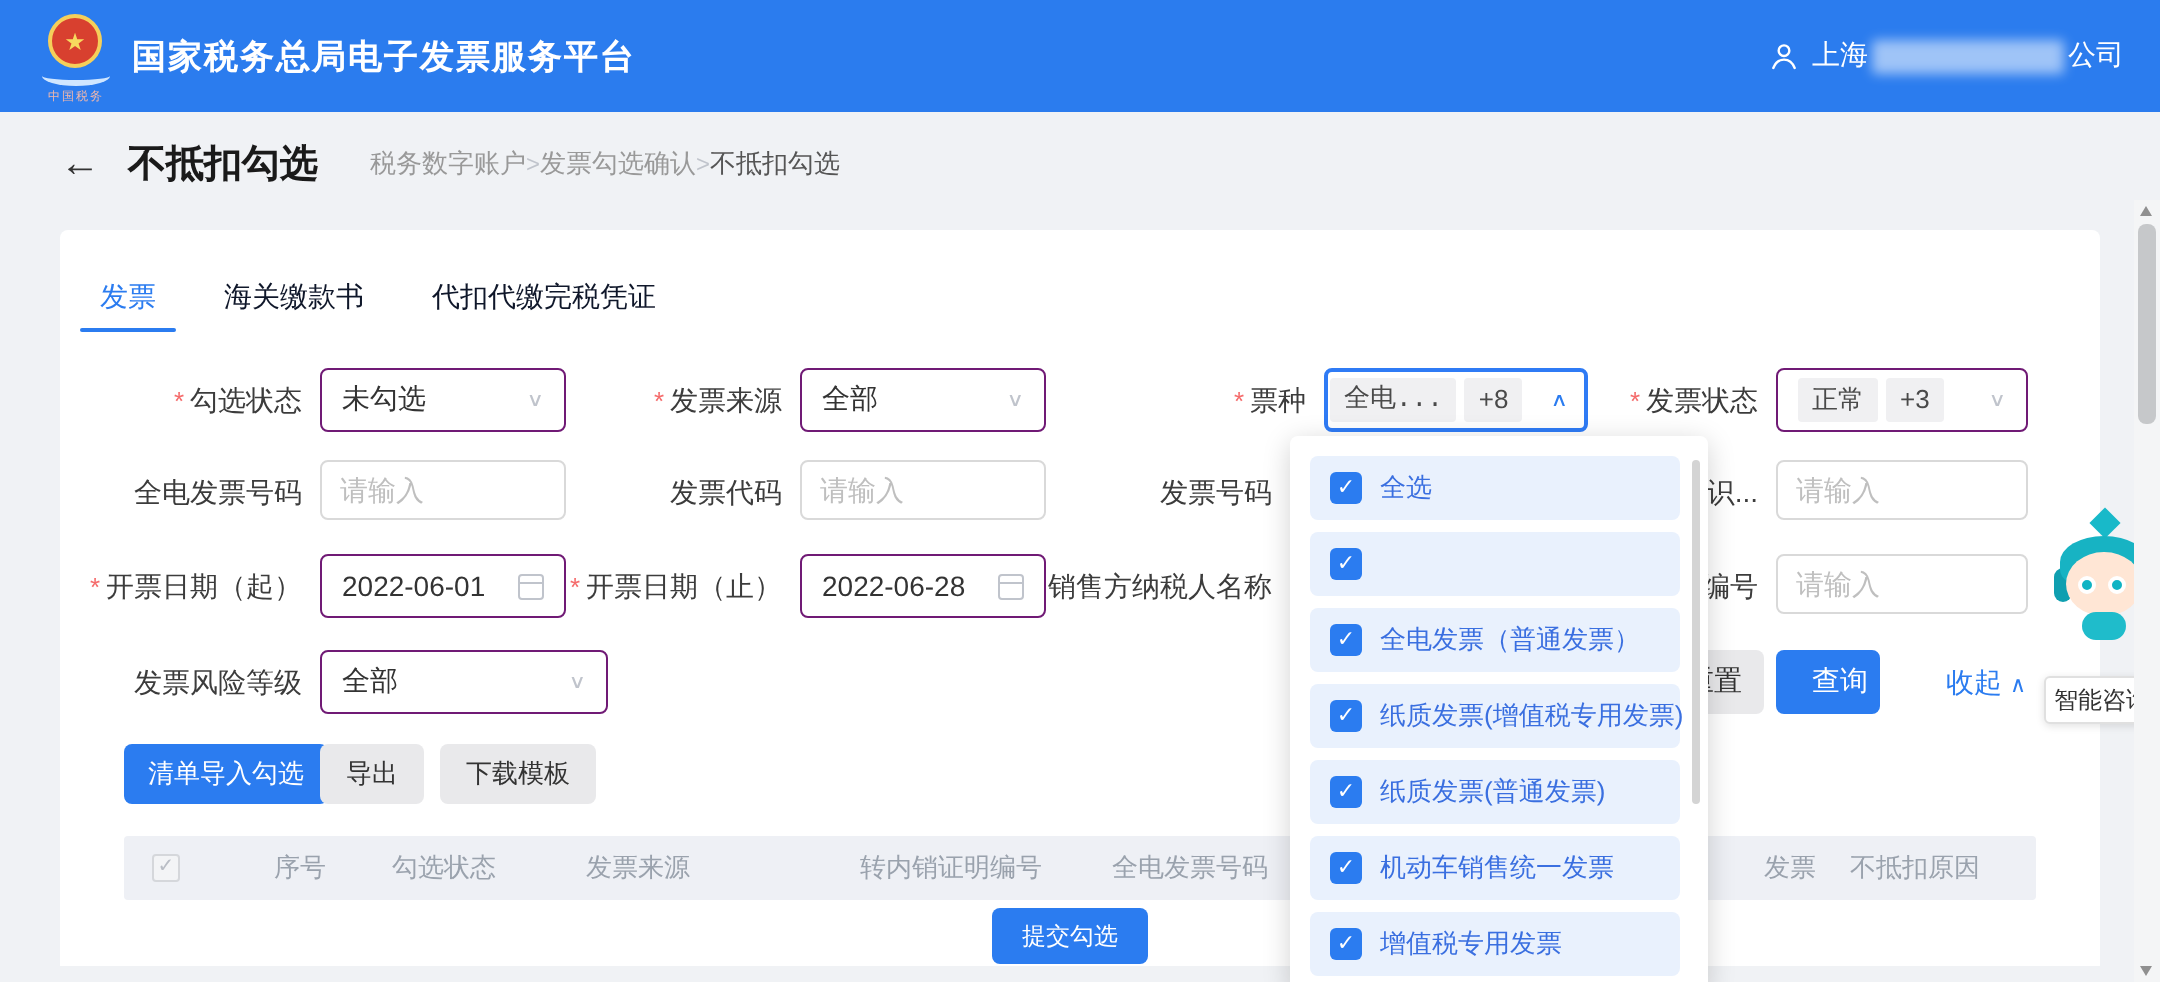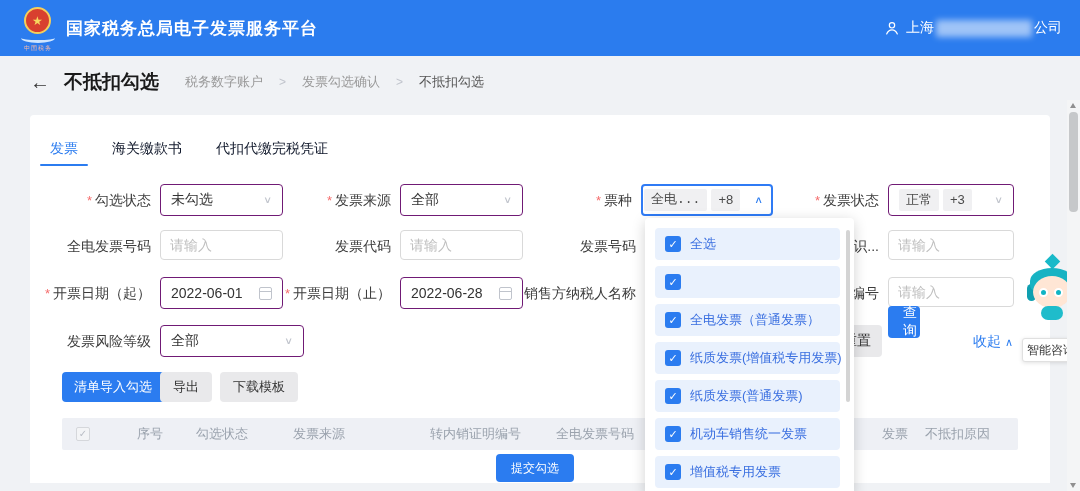--- a/index.html
+++ b/index.html
@@ -15,21 +15,21 @@
   .logo .caption { position:absolute; left:2px; top:39px; width:36px; text-align:center; font-size:6px; color:#f3b8ab; letter-spacing:1px; }
   .app-title { color:#fff; font-size:17px; font-weight:600; margin-left:8px; letter-spacing:1px; }
   .topbar-user { margin-left:auto; margin-right:18px; display:flex; align-items:center; color:#fff; font-size:14px; }
   .topbar-user svg { margin-right:6px; }
   .blurbox { display:inline-block; width:96px; height:17px; margin:0 2px; background:rgba(255,255,255,0.55); border-radius:2px; filter:blur(3px); }
 
   
   .pagehead { position:absolute; left:0; top:56px; width:1080px; height:52px; display:flex; align-items:center; padding-left:30px; }
   .back { font-size:20px; color:#333; cursor:pointer; line-height:1; }
   .ptitle { font-size:19px; font-weight:bold; color:#1a1a1a; margin-left:14px; }
-  .crumbs { margin-left:26px; font-size:13px; color:#999; display:flex; align-items:center; gap:16px; }
+  .crumbs { margin-left:26px; font-size:13px; color:#999; display:flex; align-items:center; gap:0; }
   .crumbs .sep { color:#c0c4cc; font-size:12px; }
   .crumbs .cur { color:#555; }
 
   
   .card { position:absolute; left:30px; top:115px; width:1020px; height:368px; background:#fff; border-radius:4px 4px 0 0; }
 
   
   .tabs { position:absolute; left:50px; top:140px; display:flex; gap:34px; }
   .tab { font-size:14px; color:#0f172a; padding-bottom:7px; position:relative; cursor:pointer; }
   .tab.active { color:#2b7cf0; }
@@ -142,21 +142,21 @@
       <span class="caret">∨</span>
     </div>
   </div>
   <div class="field required" style="left:400px; top:184px; width:123px;">
     <span class="lbl">发票来源</span>
     <div class="box">
       <span class="val">全部</span>
       <span class="caret">∨</span>
     </div>
   </div>
-  <div class="field required" style="left:641px; top:184px; width:132px;">
+  <div class="field required" style="left:662px; top:184px; width:132px;">
     <span class="lbl">票种</span>
     <div class="box focused">
       <span class="tag clip">全电...</span>
       <span class="tag">+8</span>
       <span class="caret up">∧</span>
     </div>
   </div>
   <div class="field required" style="left:888px; top:184px; width:126px;">
     <span class="lbl">发票状态</span>
     <div class="box">
@@ -207,21 +207,21 @@
   </div>
 
   <div class="field" style="left:160px; top:325px; width:144px;">
     <span class="lbl">发票风险等级</span>
     <div class="box">
       <span class="val">全部</span>
       <span class="caret">∨</span>
     </div>
   </div>
   <button class="btn grey" style="position:absolute; left:832px; top:325px; width:50px; height:32px; font-size:14px; z-index:10;">重置</button>
-  <button class="btn blue" style="position:absolute; left:888px; top:306px; width:32px; height:32px; font-size:14px;padding-left:12px;">查询</button>
+  <button class="btn blue" style="position:absolute; left:888px; top:325px; width:52px; height:32px; font-size:14px;padding-left:12px;">查询</button>
   <span class="collapse"><span>收起</span><span class="ic">∧</span></span>
 
   <button class="btn blue" style="position:absolute; left:62px; top:372px; height:30px; padding:0 12px;">清单导入勾选</button>
   <button class="btn grey" style="position:absolute; left:160px; top:372px; height:30px; padding:0 13px;">导出</button>
   <button class="btn grey" style="position:absolute; left:220px; top:372px; height:30px; padding:0 13px;">下载模板</button>
 
   <div class="thead">
     <span class="cb">✓</span>
     <span class="col" style="left:75px;">序号</span>
     <span class="col" style="left:134px;">勾选状态</span>

